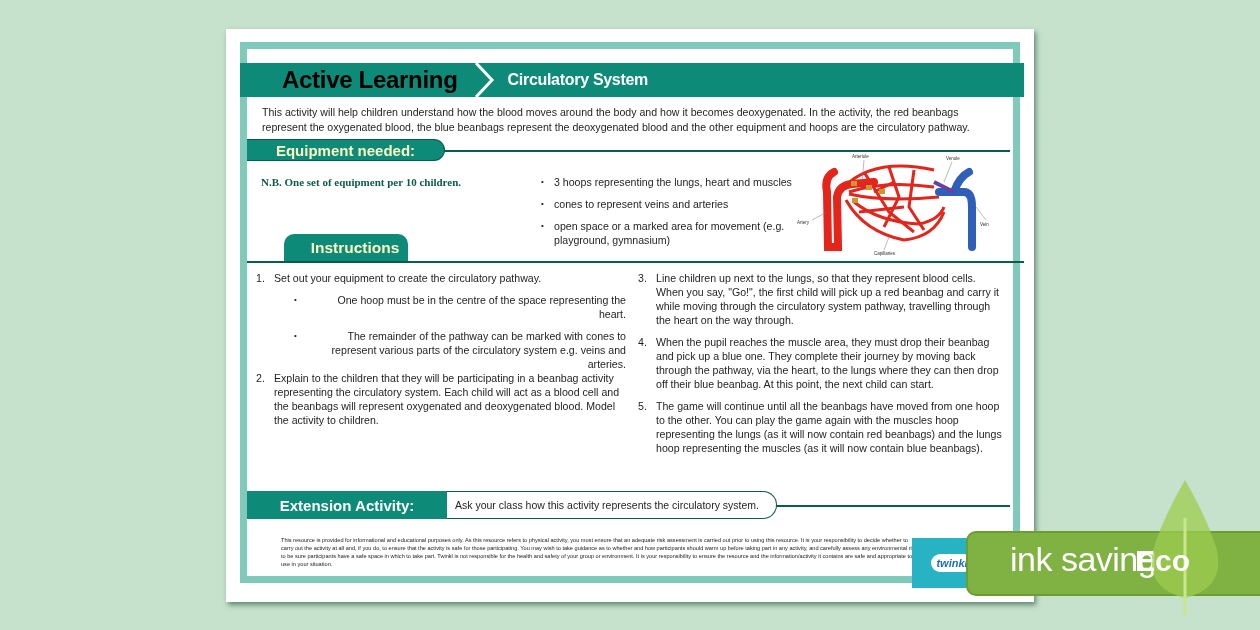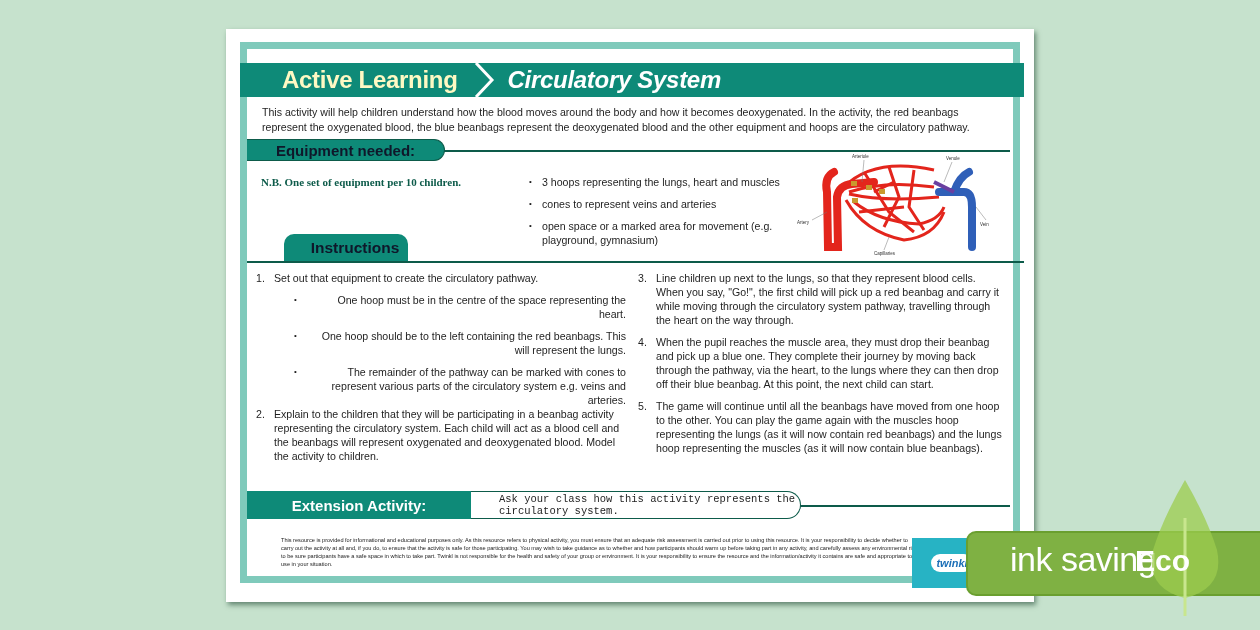--- a/index.html
+++ b/index.html
@@ -21,80 +21,80 @@
   .inner {
     position: absolute; left: 7px; top: 7px; right: 7px; bottom: 7px;
     background: #ffffff;
   }
   .title-bar {
     position: absolute; left: 14px; top: 34px; width: 784px; height: 34px;
     background: #0e8a78;
     display: flex; align-items: center;
   }
   .title-bar .t1 {
-    color: #fef9c3; font-weight: bold; font-size: 24px; margin-left: 42px;
+    color: #000000; font-weight: bold; font-size: 24px; margin-left: 42px;
     letter-spacing: -0.3px;
   }
   .title-bar .chev {
     width: 26px; height: 34px; margin-left: 14px; margin-right: 10px;
   }
   .title-bar .t2 {
-    color: #fff; font-weight: bold; font-size: 24px; letter-spacing: -0.3px; font-style: italic;
+    color: #fff; font-weight: bold; font-size: 16px; letter-spacing: -0.3px;
   }
   .intro {
     position: absolute; left: 36px; top: 76px; width: 730px;
     font-size: 10.6px; line-height: 15px; color: #1e1e1e;
   }
   .section-line {
     position: absolute; height: 1.5px; background: #0d5b4a;
   }
   .tab {
-    position: absolute; background: #0e8a78; color: #0f172a; font-weight: bold;
+    position: absolute; background: #0e8a78; color: #fef9c3; font-weight: bold;
     display: flex; align-items: center; justify-content: center;
   }
   .tab-equip {
     left: 21px; top: 110px; width: 198px; height: 22px; font-size: 15px;
     border-radius: 0 12px 12px 0; border: 1.5px solid #0d5b4a; border-left: none;
   }
   .tab-instr {
     left: 58px; top: 205px; width: 124px; height: 27px; font-size: 15.5px;
     border-radius: 10px 10px 0 0;
     padding-left: 18px;
   }
   .nb { position: absolute; left: 35px; top: 147px; font-family: "Liberation Serif", serif;
     font-weight: bold; font-size: 11px; color: #0d5b4a; }
   .blist { position: absolute; list-style: none; font-size: 10.6px; color: #1e1e1e; }
   .blist li { position: relative; padding-left: 14px; }
   .blist li::before { content: "•"; position: absolute; left: 1px; top: 0; font-size: 8px; }
   .eq-left { left: 34px; top: 163px; }
   .eq-left li { margin-bottom: 8px; }
-  .eq-right { left: 302px; top: 146px; width: 260px; line-height: 14px; }
+  .eq-right { left: 314px; top: 146px; width: 260px; line-height: 14px; }
   .eq-right li { margin-bottom: 8px; }
   .diagram { position: absolute; left: 568px; top: 123px; width: 200px; height: 104px; }
   .diagram svg { width: 100%; height: 100%; }
   .diag-label { font-size: 4.5px; fill: #333; font-family: "Liberation Sans", sans-serif; }
 
   .steps { position: absolute; font-size: 10.6px; line-height: 14px; color: #1e1e1e; list-style: none; }
   .steps > li { position: relative; padding-left: 18px; margin-bottom: 8px; }
   .steps > li > .num { position: absolute; left: 0; top: 0; }
   .steps .sub { list-style: none; margin-top: 8px; text-align: right; }
   .steps .sub li { position: relative; padding-left: 18px; margin-left: 18px; margin-bottom: 8px; }
   .steps .sub li::before { content: "•"; position: absolute; left: 2px; top: 0; font-size: 8px; }
   .steps-left { left: 30px; top: 242px; width: 370px; }
   .steps-right { left: 412px; top: 242px; width: 368px; }
 
   .ext-wrap { position: absolute; left: 21px; top: 462px; height: 28px; display: flex; align-items: stretch; }
   .ext-label {
-    width: 224px; background: #0e8a78; color: #fff; font-weight: bold; font-size: 15px;
+    width: 200px; background: #0e8a78; color: #fff; font-weight: bold; font-size: 15px;
     display: flex; align-items: center; justify-content: center; text-align: center;
   }
   .ext-text {
     width: 330px; border: 1.5px solid #0d5b4a; border-left: none; border-radius: 0 14px 14px 0;
     background: #fff; font-size: 10.5px; color: #1e1e1e;
-    display: flex; align-items: center; padding-left: 28px; font-family: Liberation Mono, monospace;
+    display: flex; align-items: center; padding-left: 8px;
   }
   .disclaimer {
     position: absolute; left: 55px; top: 507px; width: 640px;
     font-size: 5.6px; line-height: 8px; color: #222;
   }
   .twinkl {
     position: absolute; left: 912px; top: 538px; width: 80px; height: 50px;
     background: #27b3c4; display: flex; align-items: center; justify-content: center;
   }
   .cloud {
@@ -182,24 +182,23 @@
       <text class="diag-label" x="80" y="103">Capillaries</text>
     </svg>
   </div>
 
   <div class="section-line" style="left:21px; top:232px; width:777px;"></div>
   <div class="tab tab-instr">Instructions</div>
 
   <ol class="steps steps-left">
     <li>
       <span class="num">1.</span>
-      <span>Set out that equipment to create the circulatory pathway.</span>
+      <span>Set out your equipment to create the circulatory pathway.</span>
       <ul class="sub">
         <li>One hoop must be in the centre of the space representing the heart.</li>
-        <li>One hoop should be to the left containing the red beanbags. This will represent the lungs.</li>
         <li>The remainder of the pathway can be marked with cones to represent various parts of the circulatory system e.g. veins and arteries.</li>
       </ul>
     </li>
     <li style="margin-top:-8px;">
       <span class="num">2.</span>
       <span>Explain to the children that they will be participating in a beanbag activity representing the circulatory system. Each child will act as a blood cell and the beanbags will represent oxygenated and deoxygenated blood. Model the activity to children.</span>
     </li>
   </ol>
 
   <ol class="steps steps-right">

